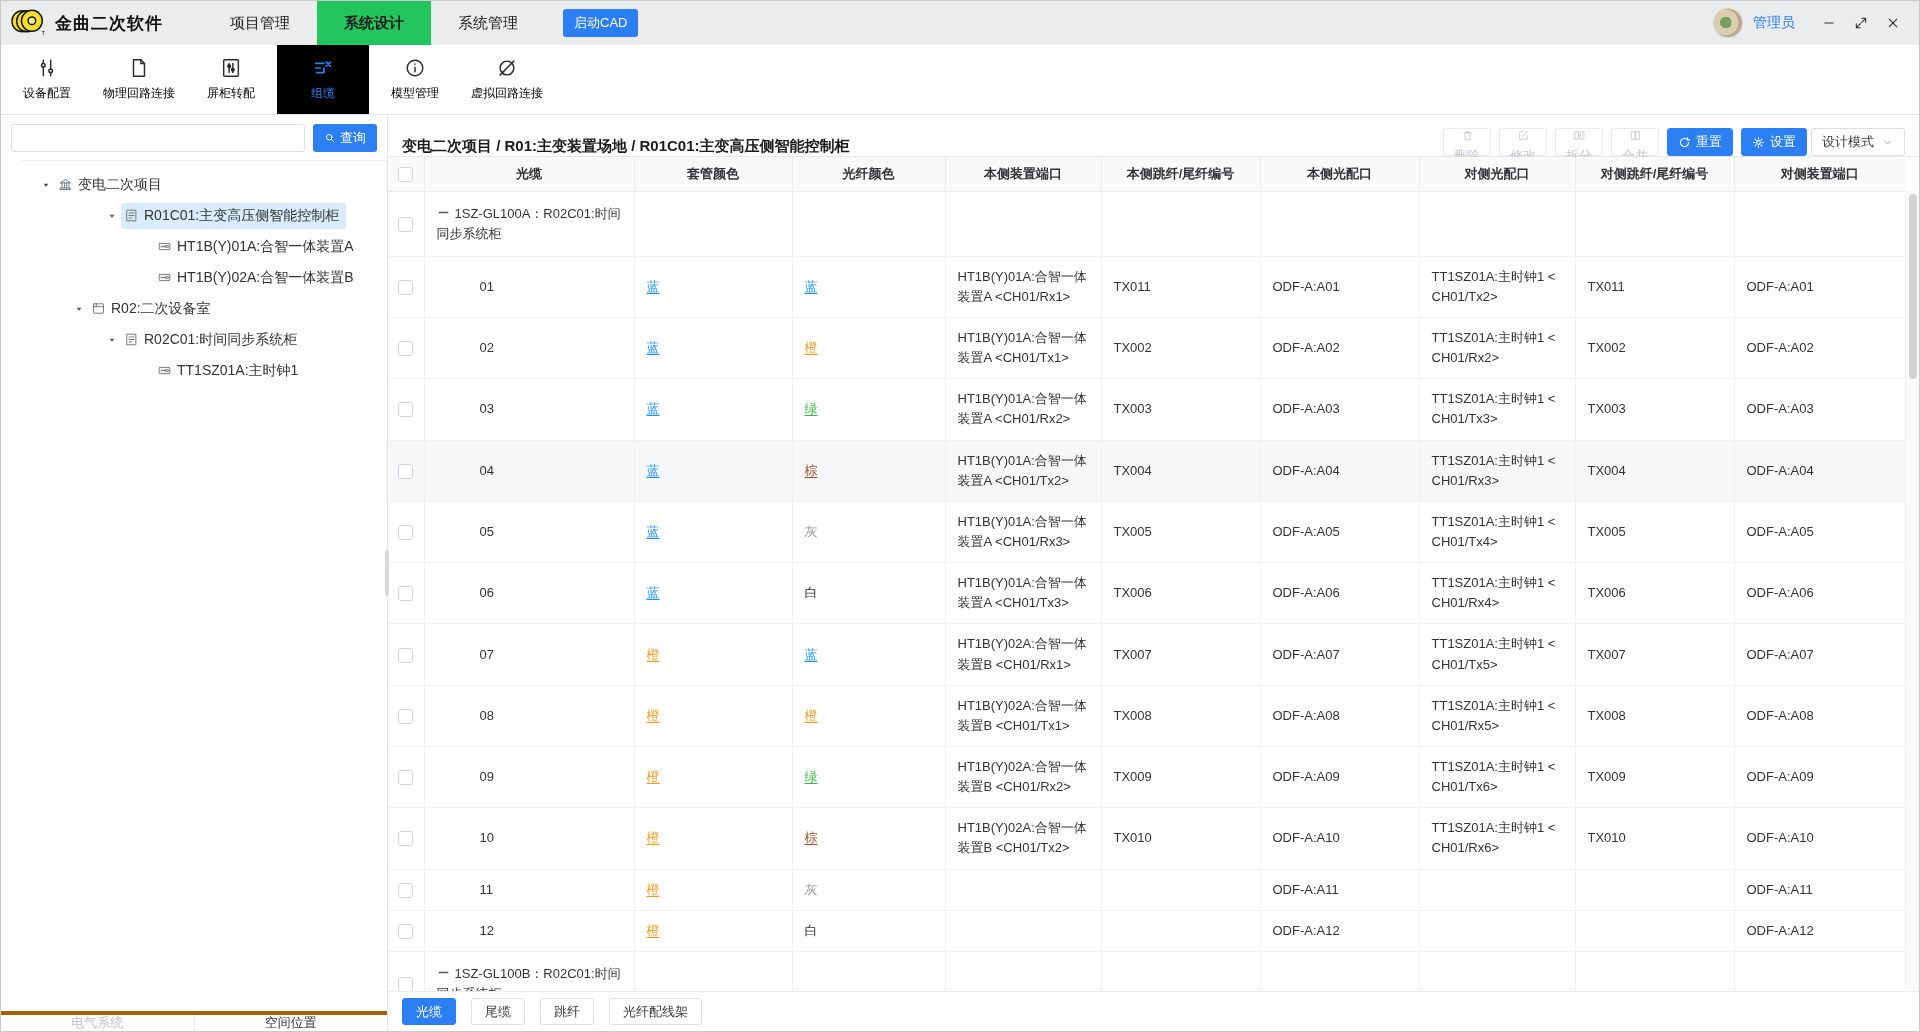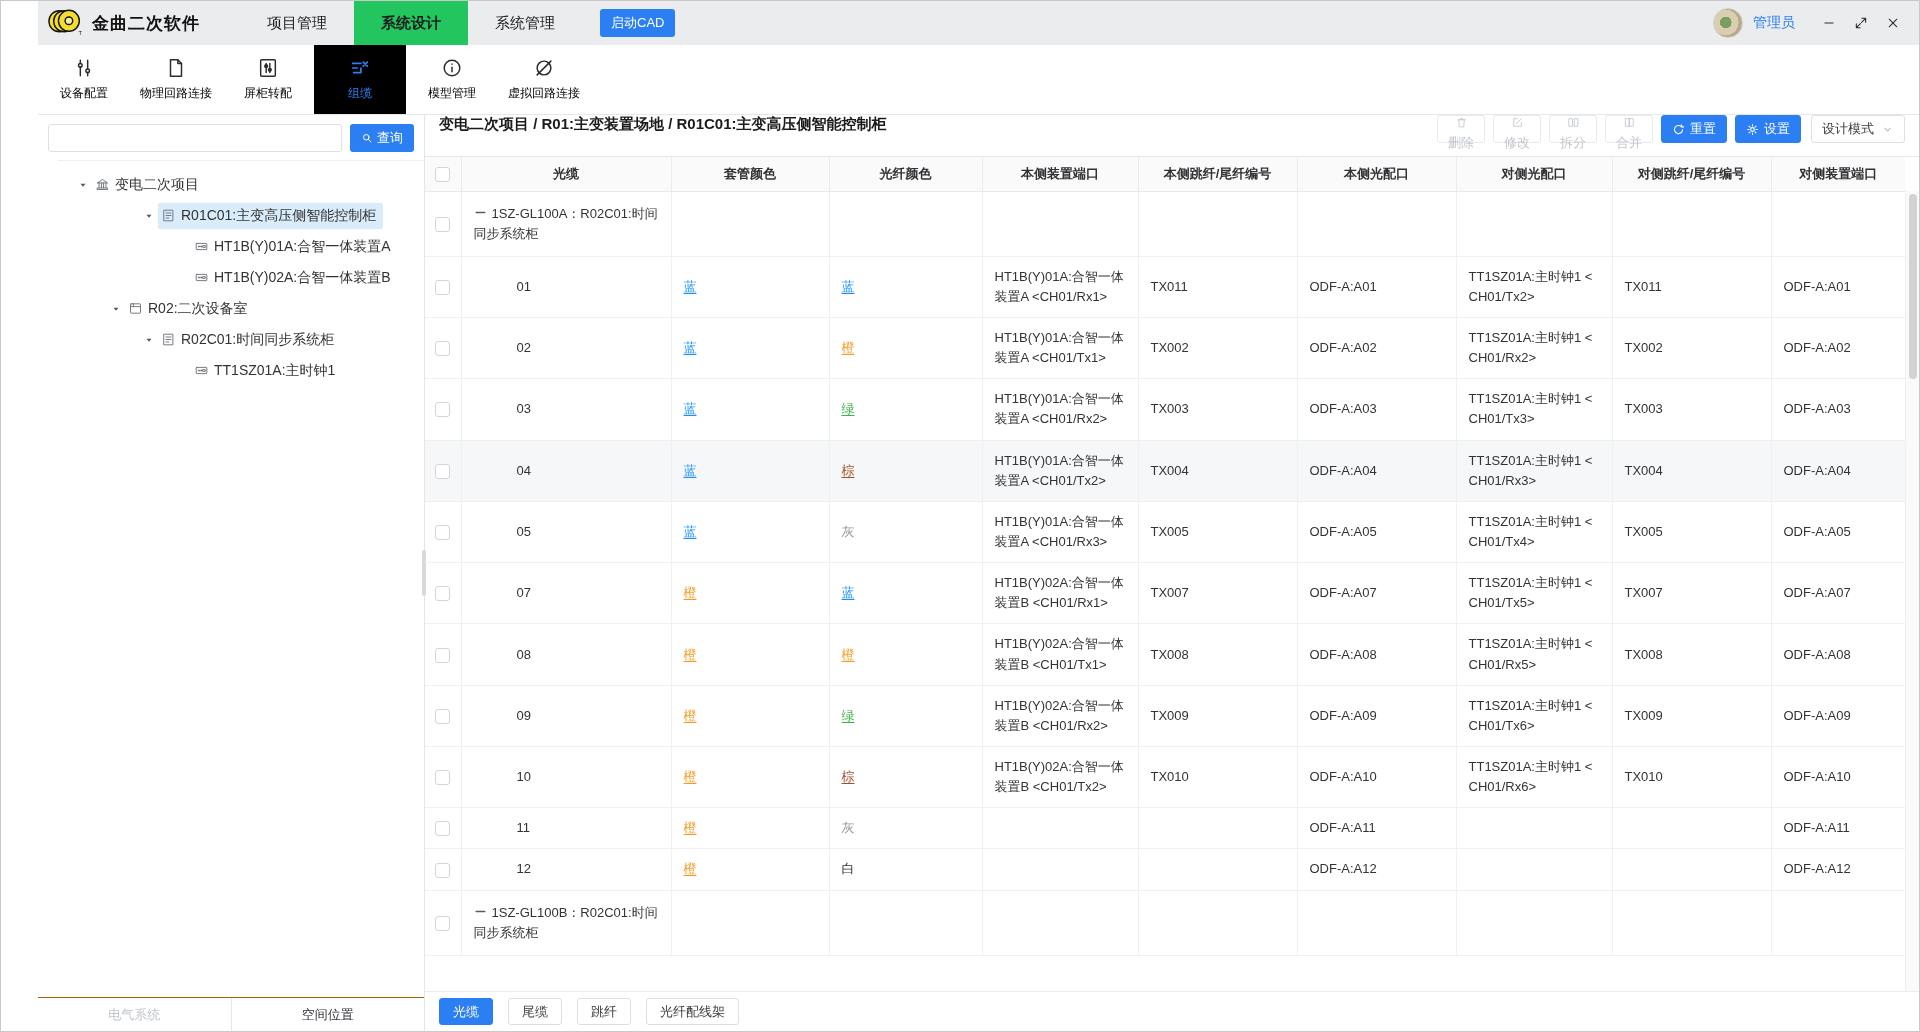--- a/index.html
+++ b/index.html
@@ -1,18 +1,18 @@
 <!DOCTYPE html>
 <html><head>
 <meta charset="utf-8">
 <style>
   * { box-sizing: border-box; margin: 0; padding: 0; }
   html,body { width:1920px; height:1032px; overflow:hidden; }
   body { font-family:"Liberation Sans","DejaVu Sans",sans-serif; font-size:13px; color:#333; background:#fff; }
-  #app { width:100%; height:100%; display:flex; flex-direction:column; border:1px solid #c9c9c9;padding-left:37px; }
+  #app { width:100%; height:100%; display:flex; flex-direction:column; border:1px solid #c9c9c9; }
 
   
   .titlebar { height:44px; flex:0 0 auto; background:#eaecee; display:flex; align-items:center; }
   .logo { width:38px; height:32px; margin-left:10px; flex:0 0 auto; }
   .app-title { font-size:17px; font-weight:bold; color:#111; margin-left:6px; letter-spacing:1px; }
   .tt-tabs { display:flex; height:100%; margin-left:40px; }
   .tt-tab { padding:0 27px; display:flex; align-items:center; font-size:15px; color:#1d1d1f; cursor:default; }
   .tt-tab.active { background:#22c55e; font-weight:600; }
   .cad-btn { margin-left:18px; background:#2b7ff3; color:#fff; font-size:13px; padding:5px 11px; border-radius:3px; border:none; }
   .tt-spacer { flex:1; }
@@ -39,28 +39,28 @@
   .search-btn { height:28px; flex:0 0 auto; background:#2b7ff3; color:#fff; border:none; border-radius:3px;
                 font-size:13px; padding:0 11px; display:flex; align-items:center; gap:4px; }
   .tree { flex:1; overflow:hidden; padding-top:8px; border-top:1px solid #f0f0f0;margin-left:20px; }
   .tree-row { height:31px; display:flex; align-items:center; font-size:14px; color:#333; white-space:nowrap; cursor:default; }
   .caret { width:18px; flex:0 0 auto; display:flex; align-items:center; justify-content:center; color:#555; }
   .tree-sel { display:flex; align-items:center; padding:4px 7px 4px 3px; border-radius:2px; }
   .tree-row.selected .tree-sel { background:#d9ecfb; }
   .ticon { color:#6d7278; }
   .tnode-label { margin-left:5px; }
   .panel-handle { position:absolute; right:-2px; top:50%; transform:translateY(-50%); width:4px; height:46px; background:#d9d9d9; border-radius:2px; }
-  .side-tabs { height:34px; flex:0 0 auto; border-top:1px solid #a16207; display:flex; }
+  .side-tabs { height:20px; flex:0 0 auto; border-top:4px solid #a16207; display:flex; }
   .side-tab { flex:1; display:flex; align-items:center; justify-content:center; font-size:13px; color:#c0c4cc; }
   .side-tab + .side-tab { border-left:1px solid #e8e8e8; }
   .side-tab.active { color:#2f3136; }
 
   
   .main { flex:1; display:flex; flex-direction:column; min-width:0; }
-  .bc-bar { height:42px; flex:0 0 auto; border-bottom:1px solid #e8e8e8; display:flex; align-items:flex-start; padding:0 14px; gap:10px; }
+  .bc-bar { height:42px; flex:0 0 auto; border-bottom:1px solid #e8e8e8; display:flex; align-items:flex-end; padding:0 14px; gap:4px; }
   .breadcrumb { font-size:15px; font-weight:bold; color:#1b1b1d; flex:1; white-space:nowrap; overflow:hidden; }
   .btn { height:28px; display:inline-flex; align-items:center; gap:5px; padding:0 10px; border-radius:3px;
          font-size:13px; border:1px solid #dcdfe6; background:#fff; color:#3a3a3a; white-space:nowrap; }
   .btn.disabled { color:#c2c6cc; border-color:#e7eaee;flex-direction:column; }
   .btn.primary { background:#2b7ff3; border-color:#2b7ff3; color:#fff; }
   .btn .chev { color:#909399; margin-left:2px; }
 
   
   .table-wrap { flex:1; min-height:0; position:relative; overflow:hidden; padding-right:14px; }
   .vscroll { position:absolute; top:34px; right:0; bottom:0; width:14px; background:#fafafa; border-left:1px solid #f0f0f0; }
@@ -514,20 +514,32 @@
                 <td><span class="clr" style="color: rgb(153, 153, 153); text-decoration: none;">灰</span></td>
                 <td>HT1B(Y)01A:合智一体装置A &lt;CH01/Rx3&gt;</td>
                 <td>TX005</td>
                 <td>ODF-A:A05</td>
                 <td>TT1SZ01A:主时钟1 &lt;CH01/Tx4&gt;</td>
                 <td>TX005</td>
                 <td>ODF-A:A05</td>
               </tr>
               <tr>
                 <td class="cbcell"><span class="cb"></span></td>
+                <td class="cablecell">06</td>
+                <td><span class="clr" style="color: rgb(24, 144, 255); text-decoration: underline;">蓝</span></td>
+                <td><span class="clr" style="color: rgb(51, 51, 51); text-decoration: none;">白</span></td>
+                <td>HT1B(Y)01A:合智一体装置A &lt;CH01/Tx3&gt;</td>
+                <td>TX006</td>
+                <td>ODF-A:A06</td>
+                <td>TT1SZ01A:主时钟1 &lt;CH01/Rx4&gt;</td>
+                <td>TX006</td>
+                <td>ODF-A:A06</td>
+              </tr>
+              <tr>
+                <td class="cbcell"><span class="cb"></span></td>
                 <td class="cablecell">07</td>
                 <td><span class="clr" style="color: rgb(245, 154, 35); text-decoration: underline;">橙</span></td>
                 <td><span class="clr" style="color: rgb(24, 144, 255); text-decoration: underline;">蓝</span></td>
                 <td>HT1B(Y)02A:合智一体装置B &lt;CH01/Rx1&gt;</td>
                 <td>TX007</td>
                 <td>ODF-A:A07</td>
                 <td>TT1SZ01A:主时钟1 &lt;CH01/Tx5&gt;</td>
                 <td>TX007</td>
                 <td>ODF-A:A07</td>
               </tr>

